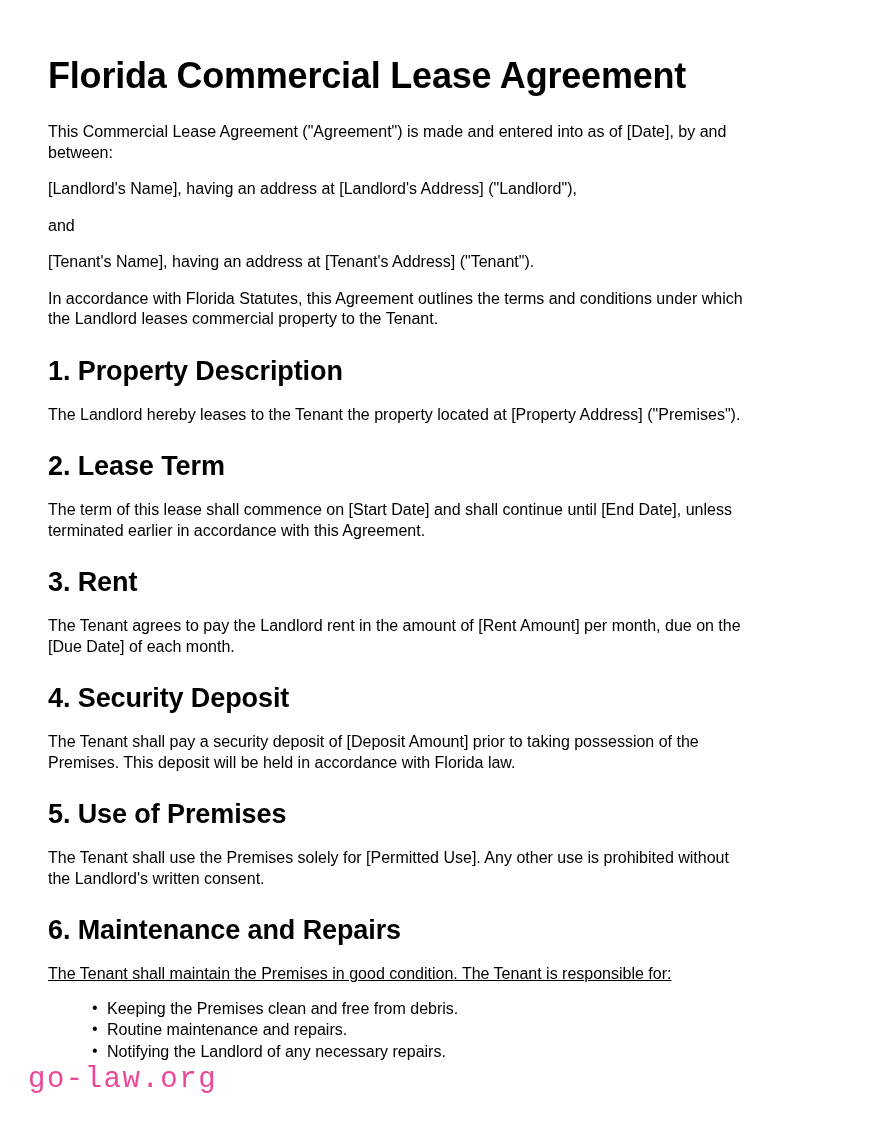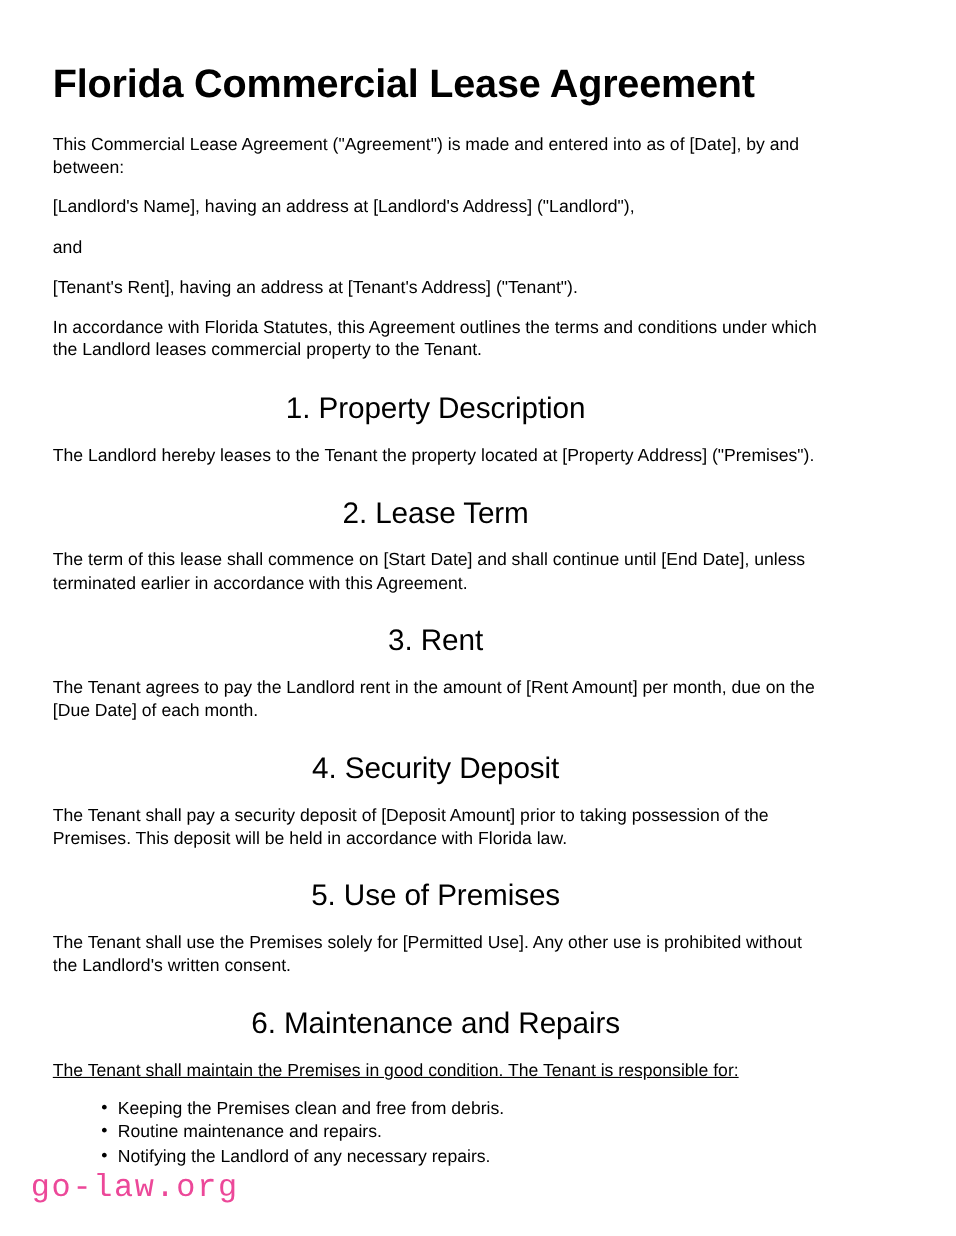--- a/index.html
+++ b/index.html
@@ -31,26 +31,25 @@
     font-size: 36px;
     font-weight: bold;
     line-height: 1.12;
     letter-spacing: -0.2px;
     margin: 0 0 26px 0;
     color: #000;
   }
 
   .section-heading {
     font-size: 27px;
-    font-weight: normal;
+    font-weight: bold;
     line-height: 1.15;
     letter-spacing: -0.1px;
     margin: 26px 0 18px 0;
     color: #000;
-    text-align: center;
   }
 
   p.body-text {
     font-size: 16px;
     line-height: 1.28;
     margin: 0 0 16px 0;
     color: #000;
     max-width: 772px;
   }
 
@@ -105,21 +104,21 @@
 <div class="page">
 
   <h1 class="doc-title">Florida Commercial Lease Agreement</h1>
 
   <p class="body-text"><span>This Commercial Lease Agreement ("Agreement") is made and entered into as of </span><b>[Date]</b><span>, by and between:</span></p>
 
   <p class="body-text"><b>[Landlord's Name]</b><span>, having an address at </span><b>[Landlord's Address]</b><span> ("Landlord"),</span></p>
 
   <p class="body-text">and</p>
 
-  <p class="body-text"><b>[Tenant's Rent]</b><span>, having an address at </span><b>[Tenant's Address]</b><span> ("Tenant").</span></p>
+  <p class="body-text"><b>[Tenant's Name]</b><span>, having an address at </span><b>[Tenant's Address]</b><span> ("Tenant").</span></p>
 
   <p class="body-text">In accordance with Florida Statutes, this Agreement outlines the terms and conditions under which the Landlord leases commercial property to the Tenant.</p>
 
   <h2 class="section-heading">1. Property Description</h2>
   <p class="body-text"><span>The Landlord hereby leases to the Tenant the property located at </span><b>[Property Address]</b><span> ("Premises").</span></p>
 
   <h2 class="section-heading">2. Lease Term</h2>
   <p class="body-text"><span>The term of this lease shall commence on </span><b>[Start Date]</b><span> and shall continue until </span><b>[End Date]</b><span>, unless terminated earlier in accordance with this Agreement.</span></p>
 
   <h2 class="section-heading">3. Rent</h2>

